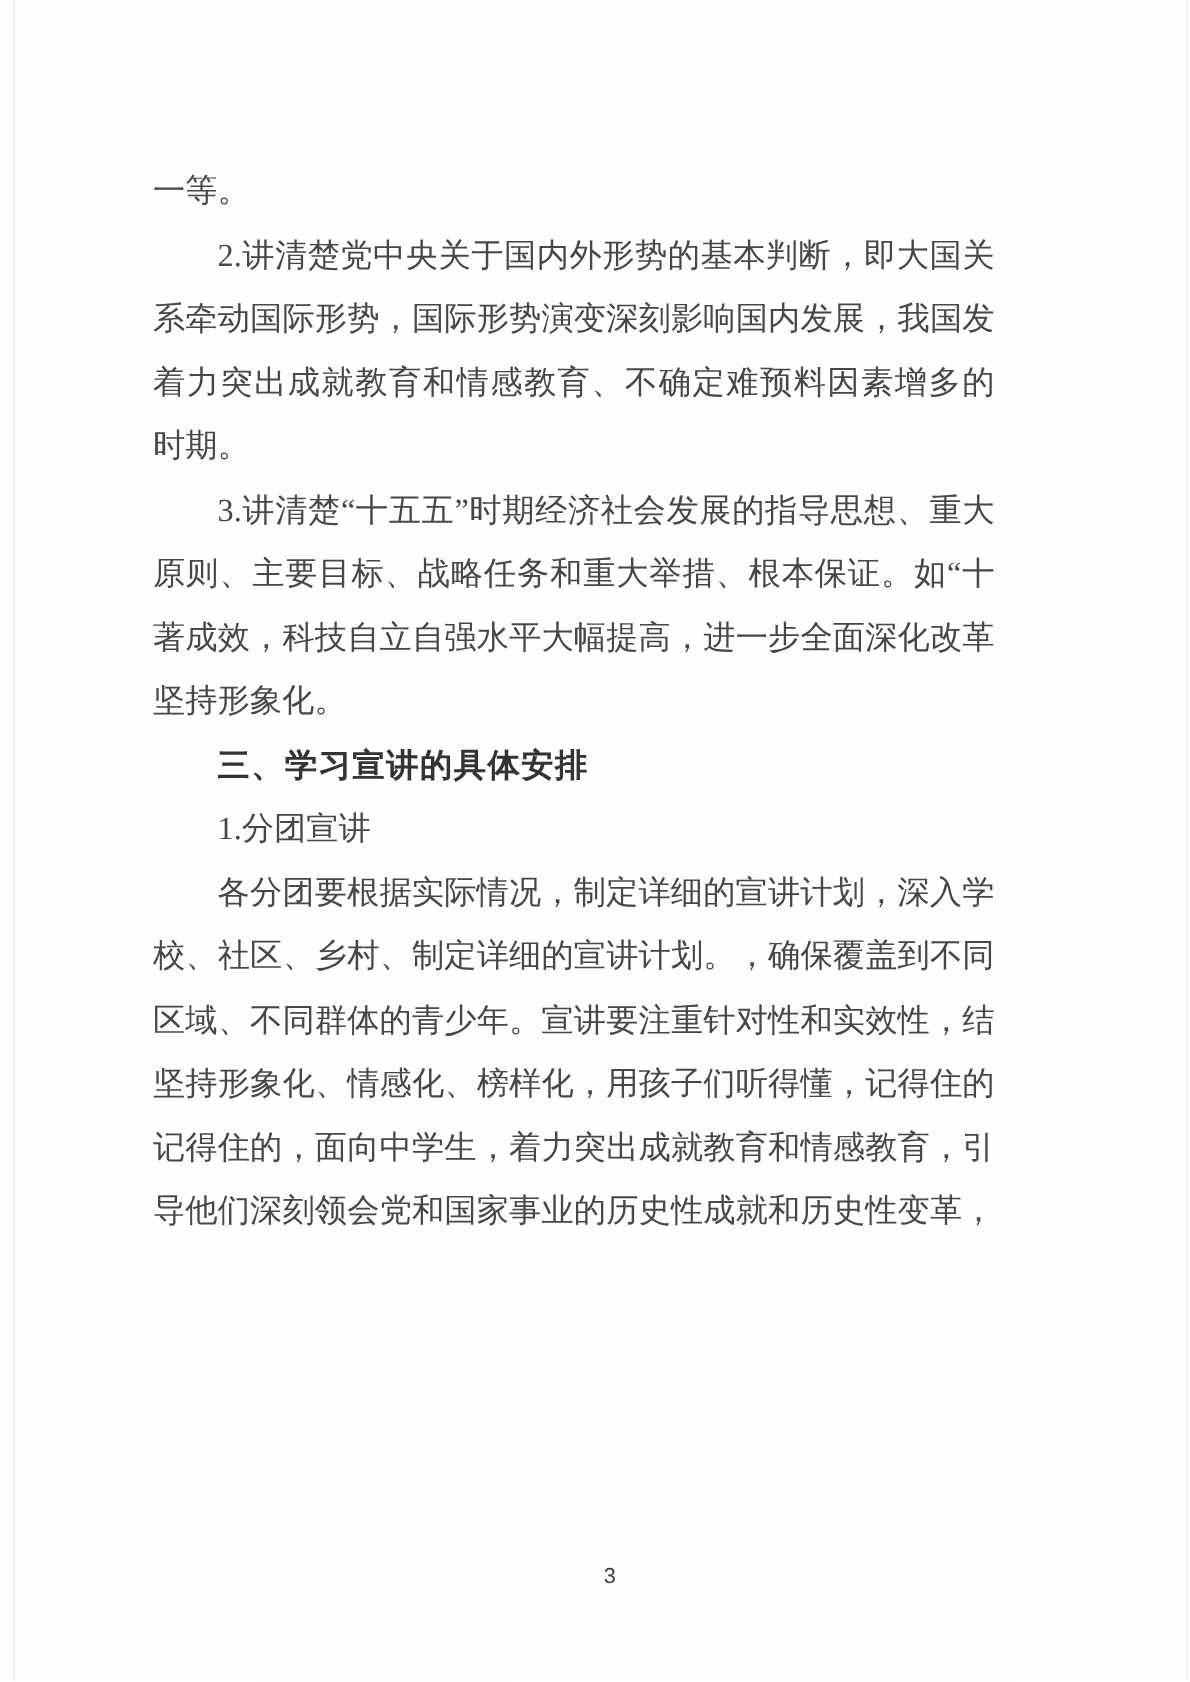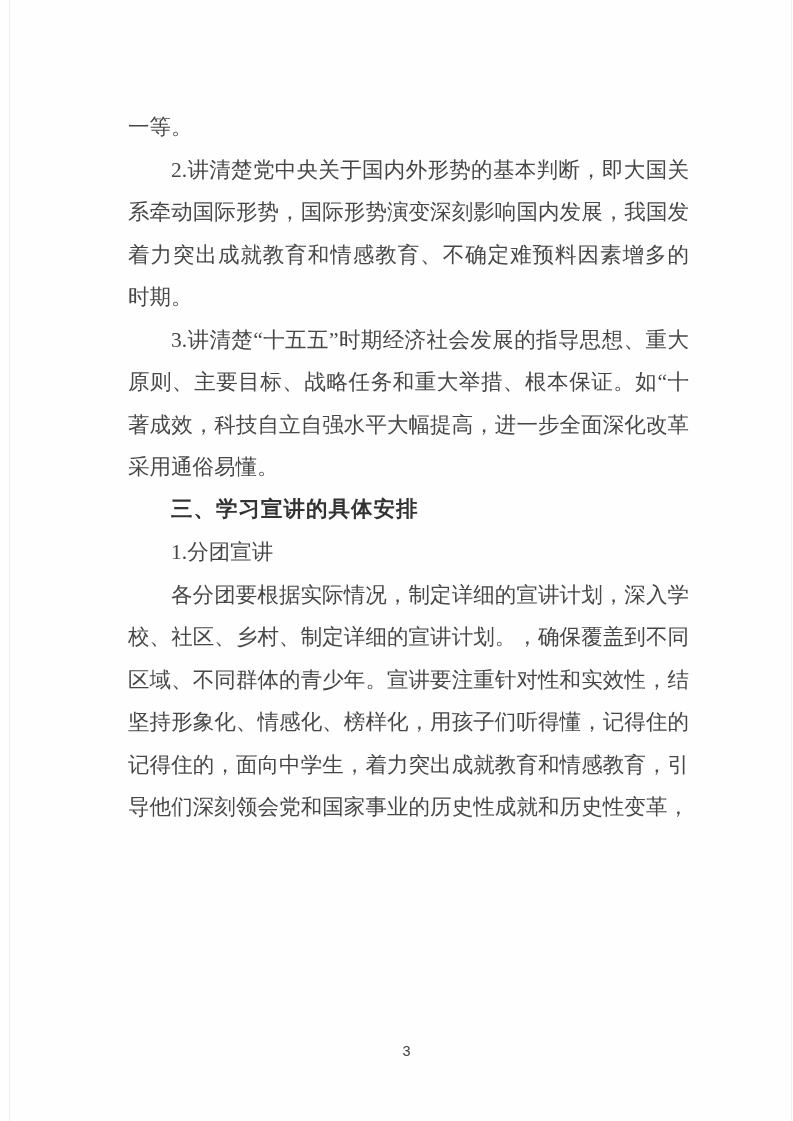--- a/index.html
+++ b/index.html
@@ -28,21 +28,21 @@
   .scan-edge-right {
     position: absolute;
     right: 1px;
     top: 0;
     width: 1px;
     height: 100%;
     background: #f1f1f1;
   }
   .text-column {
     position: absolute;
-    left: 128px;
+    left: 102px;
     top: 106px;
     width: 561px;
     color: var(--body-color, #474747);
   }
   .block {
     margin: 0;
     padding: 0;
   }
   .line {
     height: 42.5px;
@@ -54,21 +54,21 @@
   .line.fill {
     white-space: normal;
     text-align: justify;
     text-align-last: justify;
     text-justify: inter-character;
   }
   .line.indent {
     padding-left: 43px;
   }
   .block.heading .line {
-    font-family: Liberation Mono, monospace;
+    font-family: Liberation Serif, serif;
     font-weight: bold;
     color: var(--heading-color, #333333);
     letter-spacing: 1px;
   }
   .page-number {
     position: absolute;
     left: 10px;
     top: 1043px;
     width: 793px;
     text-align: center;
@@ -91,21 +91,21 @@
       <div class="block body">
         <div class="line fill indent">2.讲清楚党中央关于国内外形势的基本判断，即大国关</div>
         <div class="line fill">系牵动国际形势，国际形势演变深刻影响国内发展，我国发</div>
         <div class="line fill">着力突出成就教育和情感教育、不确定难预料因素增多的</div>
         <div class="line">时期。</div>
       </div>
       <div class="block body">
         <div class="line fill indent">3.讲清楚“十五五”时期经济社会发展的指导思想、重大</div>
         <div class="line fill">原则、主要目标、战略任务和重大举措、根本保证。如“十</div>
         <div class="line fill">著成效，科技自立自强水平大幅提高，进一步全面深化改革</div>
-        <div class="line">采用通俗易懂。</div>
+        <div class="line">坚持形象化。</div>
       </div>
       <div class="block heading">
         <div class="line indent">三、学习宣讲的具体安排</div>
       </div>
       <div class="block body">
         <div class="line indent">1.分团宣讲</div>
       </div>
       <div class="block body">
         <div class="line fill indent">各分团要根据实际情况，制定详细的宣讲计划，深入学</div>
         <div class="line fill">校、社区、乡村、制定详细的宣讲计划。，确保覆盖到不同</div>

